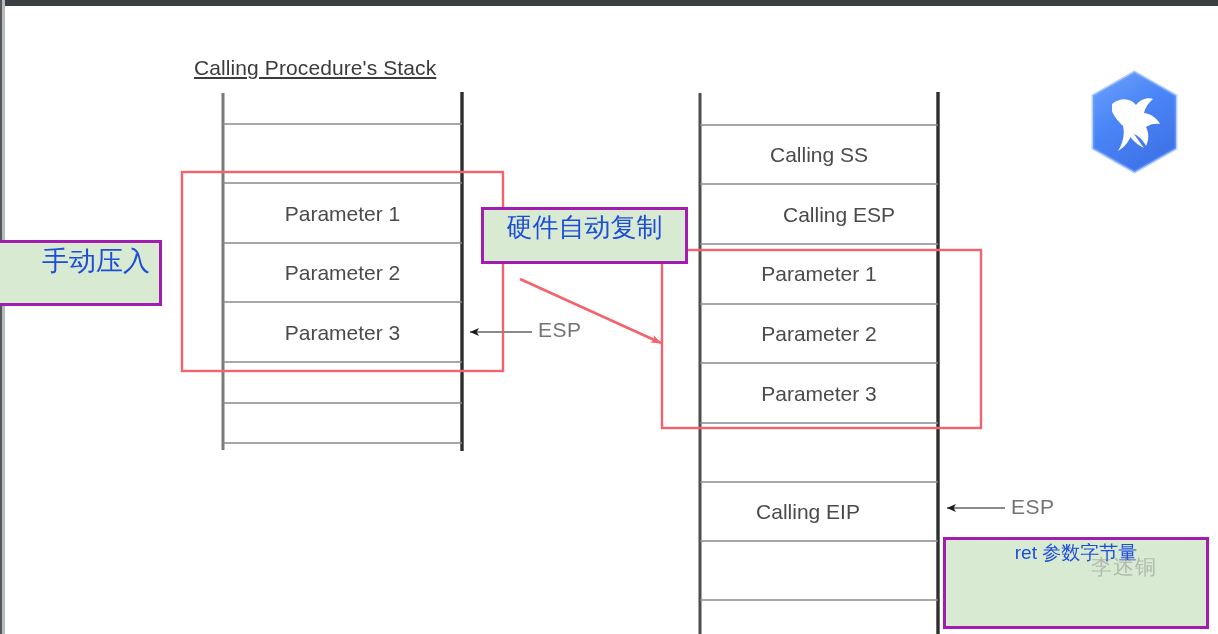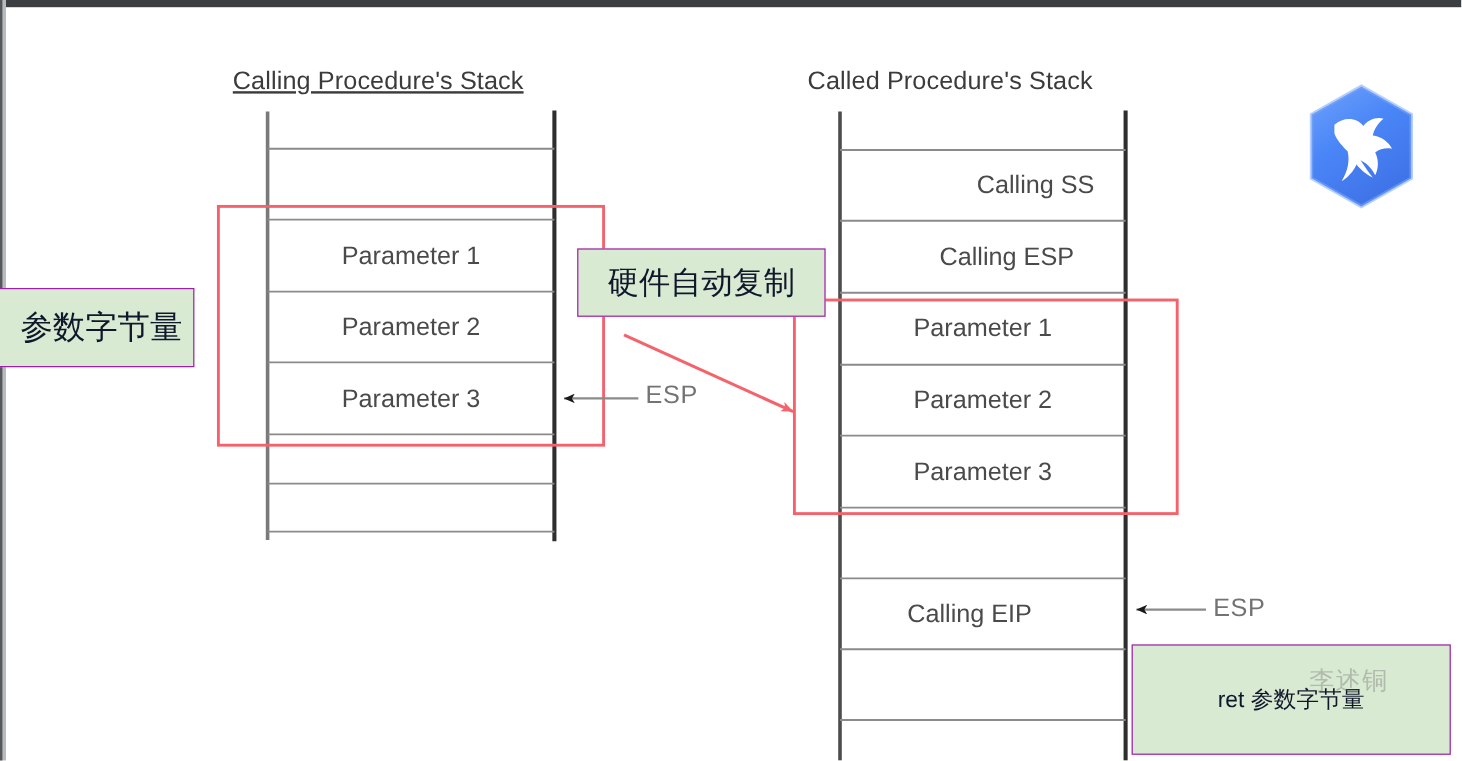--- a/index.html
+++ b/index.html
@@ -67,25 +67,24 @@
     font-size: 21px;
     color: #737373;
     white-space: nowrap;
     letter-spacing: 0.5px;
   }
 
   
   .callout {
     position: absolute;
     background: #d9ead3;
-    border: 1px solid #a21caf;
+    border: 3px solid #a21caf;
     box-sizing: border-box;
     display: flex;
-    align-items: center;
-    color: #0f172a;
+    color: #1d4ed8;
   }
   .callout span {
     display: block;
     white-space: nowrap;
   }
 
   #callout-manual-push {
     left: -58px;
     top: 240px;
     width: 220px;
@@ -201,33 +200,32 @@
   </svg>
 
   <div class="stack-title" style="left:194px; top:56px;text-decoration:underline;">Calling Procedure's Stack</div>
 
   <div class="cell-label" style="left:223px; top:202px; width:239px;">Parameter 1</div>
   <div class="cell-label" style="left:223px; top:261px; width:239px;">Parameter 2</div>
   <div class="cell-label" style="left:223px; top:321px; width:239px;">Parameter 3</div>
 
   <div class="esp-label" style="left:538px; top:318px;">ESP</div>
 
-  <div class="stack-title" style="left:673px; top:56px;">Called Procedure's Stack</div>
-
-  <div class="cell-label" style="left:700px; top:143px; width:238px;padding-left:44px;">Calling SS</div>
+
+  <div class="cell-label" style="left:700px; top:143px; width:238px;">Calling SS</div>
   <div class="cell-label" style="left:700px; top:203px; width:238px;padding-left:20px;">Calling ESP</div>
   <div class="cell-label" style="left:700px; top:262px; width:238px;">Parameter 1</div>
   <div class="cell-label" style="left:700px; top:322px; width:238px;">Parameter 2</div>
   <div class="cell-label" style="left:700px; top:382px; width:238px;">Parameter 3</div>
   <div class="cell-label" style="left:700px; top:500px; width:216px;">Calling EIP</div>
 
   <div class="esp-label" style="left:1011px; top:495px;">ESP</div>
 
   <div class="callout" id="callout-manual-push">
-    <span>参数字节量</span>
+    <span>手动压入</span>
   </div>
 
   <div class="callout" id="callout-hw-copy">
     <span>硬件自动复制</span>
   </div>
 
   <div class="callout" id="callout-ret-bytes">
     <span>ret 参数字节量</span>
   </div>
 

